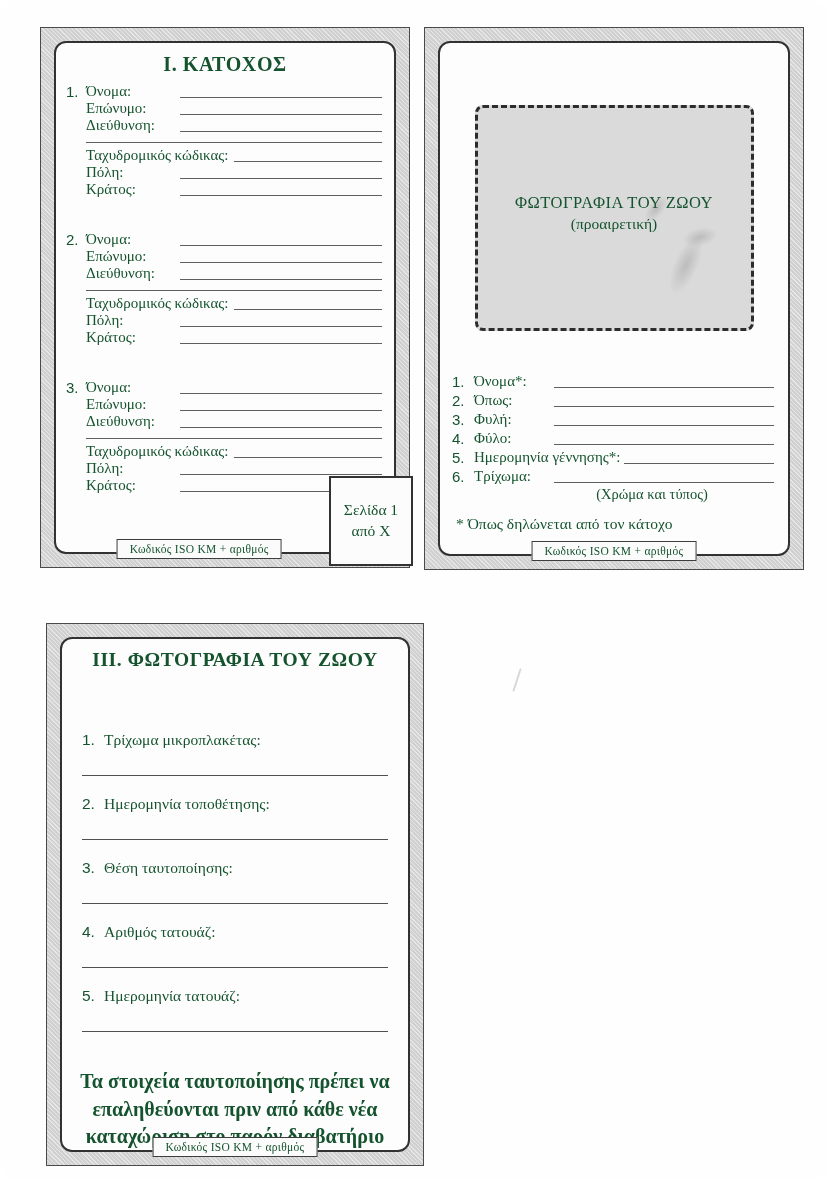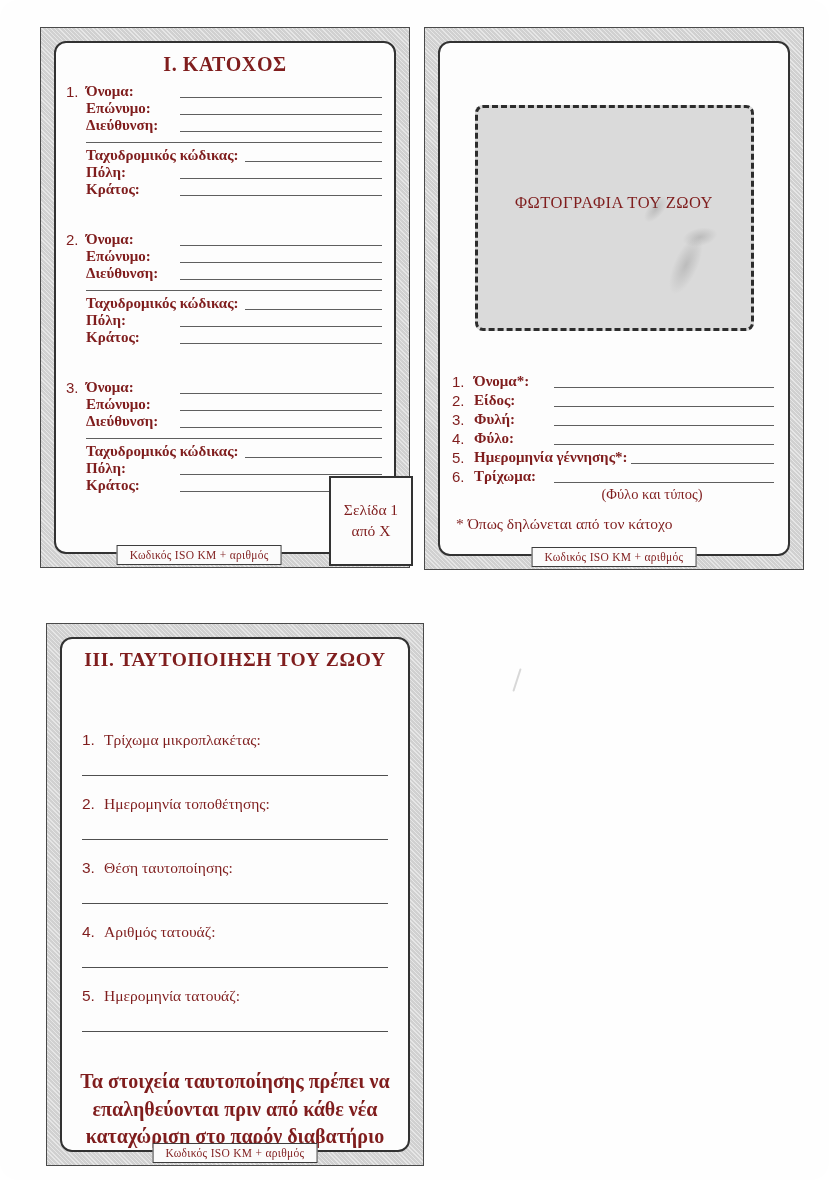--- a/index.html
+++ b/index.html
@@ -1,46 +1,46 @@
 <!DOCTYPE html>
 <html><head>
 <meta charset="utf-8">
 <style>
   html,body{margin:0;padding:0;background:#ffffff;}
   #screen{position:relative;width:829px;height:1180px;background:#fefefe;overflow:hidden;
-          font-family:"Liberation Serif", serif;color:#7f1d1d;border-radius:18px;}
+          font-family:"Liberation Serif", serif;color:#14532d;border-radius:18px;}
 
   
   .card{position:absolute;background:#d7d7d7;border:1.6px solid #4a4a4a;
         background-image:repeating-linear-gradient(45deg, rgba(255,255,255,.38) 0 1px, rgba(0,0,0,0.03) 1px 3px);}
   .card .inner{position:absolute;left:13px;top:13px;right:13px;bottom:13px;
                background:#fdfdfd;border:2.5px solid #323232;border-radius:12px;overflow:visible;}
 
   .panel-title{text-align:center;font-weight:bold;font-size:20px;letter-spacing:.6px;
                margin:10px 8px 0;white-space:nowrap;}
 
   .sans{font-family:"Liberation Sans", sans-serif;}
 
   
   .row{display:flex;align-items:flex-end;height:17px;font-size:15px;}
   .row .num{flex:0 0 20px;line-height:17px;}
-  .row .lbl{flex:0 0 auto;min-width:88px;padding-right:6px;line-height:17px;white-space:nowrap;font-weight:bold;}
+  .row .lbl{flex:0 0 auto;min-width:88px;padding-right:6px;line-height:17px;white-space:nowrap;}
   .row .line{flex:1 1 auto;border-bottom:1.3px solid #5f5f5f;margin-bottom:2px;height:0;}
   .fullline{border-bottom:1.3px solid #5f5f5f;height:8px;margin-bottom:4px;}
 
   
   .owner-groups{padding:7px 12px 0 10px;}
   .owner-group{margin-bottom:33px;}
   .owner-group:last-child{margin-bottom:0;}
 
   .page-box{position:absolute;right:-4px;bottom:1px;width:80px;background:#fcfcfc;
             border:2px solid #333;text-align:center;font-size:15.5px;line-height:1.35;
             padding:22px 0;z-index:3;}
 
-  .iso-badge{position:absolute;left:50%;transform:translateX(-50%);bottom:2px;
+  .iso-badge{position:absolute;left:50%;transform:translateX(-50%);bottom:8px;
              background:#fbfbfb;border:1.6px solid #3d3d3d;font-size:11.5px;
              padding:3px 12px;white-space:nowrap;z-index:2;letter-spacing:.3px;}
 
   
   .photo-box{position:relative;margin:62px auto 0;width:279px;height:226px;background:#dadada;
              border:3px dashed #2d2d2d;border-radius:8px;box-sizing:border-box;
              text-align:center;overflow:hidden;}
   .photo-box .ph1{margin-top:85px;font-size:16.5px;letter-spacing:.5px;}
   .photo-box .ph2{margin-top:2px;font-size:15.5px;}
   .smudge{position:absolute;opacity:.28;background:radial-gradient(closest-side, #6f6f6f, rgba(110,110,110,0) 70%);}
@@ -188,34 +188,35 @@
       <div>από Χ</div>
     </div>
     <div class="iso-badge" style="left:43%;">Κωδικός ISO ΚΜ + αριθμός</div>
   </section>
 
   <section class="card" style="left:424px;top:27px;width:378px;height:541px;">
     <div class="inner">
 
       <div class="photo-box">
         <div class="ph1">ΦΩΤΟΓΡΑΦΙΑ ΤΟΥ ΖΩΟΥ</div>
+        <div class="ph2">(προαιρετική)</div>
         <div class="smudge sm1"></div>
         <div class="smudge sm2"></div>
         <div class="smudge sm3"></div>
       </div>
 
       <div class="desc-list">
         <div class="row">
           <span class="num sans">1.</span>
           <span class="lbl">Όνομα*:</span>
           <span class="line"></span>
         </div>
         <div class="row">
           <span class="num sans">2.</span>
-          <span class="lbl">Είδος:</span>
+          <span class="lbl">Όπως:</span>
           <span class="line"></span>
         </div>
         <div class="row">
           <span class="num sans">3.</span>
           <span class="lbl">Φυλή:</span>
           <span class="line"></span>
         </div>
         <div class="row">
           <span class="num sans">4.</span>
           <span class="lbl">Φύλο:</span>
@@ -224,30 +225,30 @@
         <div class="row">
           <span class="num sans">5.</span>
           <span class="lbl">Ημερομηνία γέννησης*:</span>
           <span class="line"></span>
         </div>
         <div class="row">
           <span class="num sans">6.</span>
           <span class="lbl">Τρίχωμα:</span>
           <span class="line"></span>
         </div>
-        <div class="coat-hint">(Φύλο και τύπος)</div>
+        <div class="coat-hint">(Χρώμα και τύπος)</div>
         <div class="footnote">* Όπως δηλώνεται από τον κάτοχο</div>
       </div>
     </div>
     <div class="iso-badge">Κωδικός ISO ΚΜ + αριθμός</div>
   </section>
 
   <section class="card" style="left:46px;top:623px;width:376px;height:541px;">
     <div class="inner">
-      <h2 class="panel-title" style="font-size:19.5px;">III. ΤΑΥΤΟΠΟΙΗΣΗ ΤΟΥ ΖΩΟΥ</h2>
+      <h2 class="panel-title" style="font-size:19.5px;">III. ΦΩΤΟΓΡΑΦΙΑ ΤΟΥ ΖΩΟΥ</h2>
 
       <div class="id-list">
         <div class="id-item">
           <div class="id-label-row">
             <span class="num sans">1.</span>
             <span class="lbl">Τρίχωμα μικροπλακέτας:</span>
           </div>
           <div class="id-line"></div>
         </div>
         <div class="id-item">

